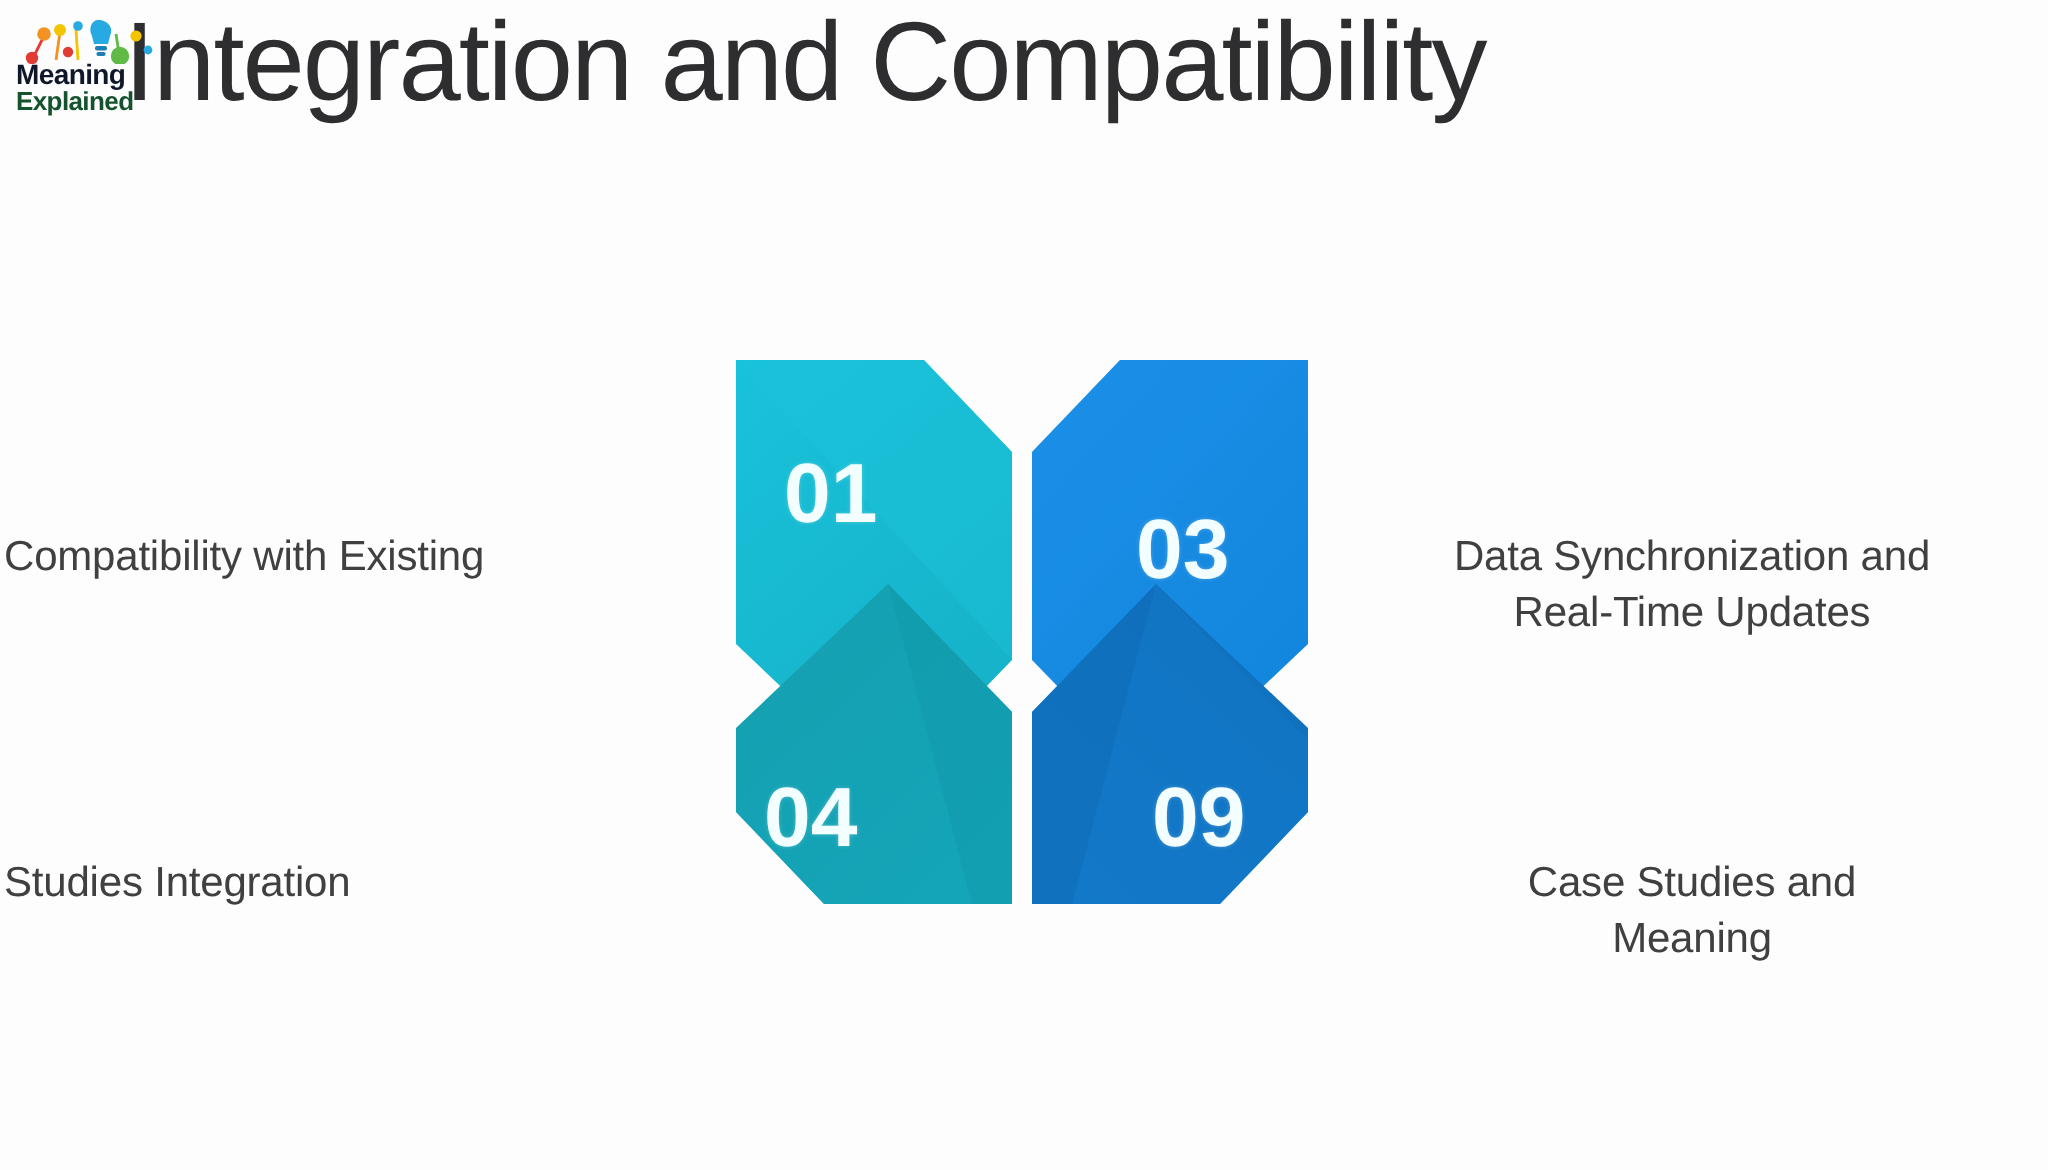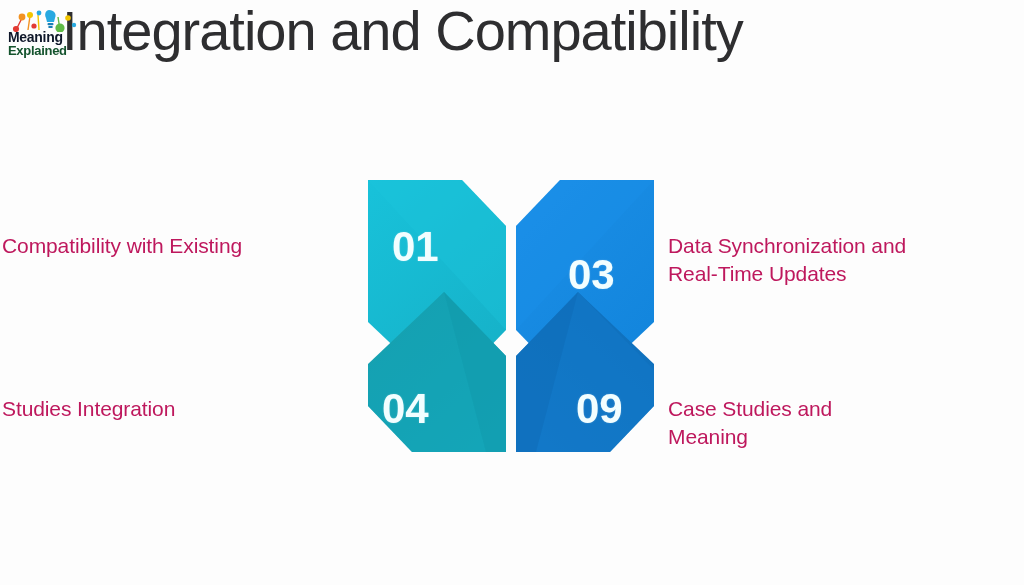--- a/index.html
+++ b/index.html
@@ -100,26 +100,27 @@
   .num-02 { left: 392px; top: 226px; }
   .num-03 { left: 568px; top: 226px; margin-top: 28px; }
   .num-01 { left: 382px; top: 388px; }
   .num-04 { left: 576px; top: 388px; }
 
   
   .label {
     position: absolute;
     font-size: 21px;
     font-weight: 400;
-    color: #be185d;
+    color: #404040;
     line-height: 1.32;
     letter-spacing: -0.1px;
+    margin-top: 33px;
   }
   .label-left  { text-align: left; }
-  .label-right { text-align: left; }
+  .label-right { text-align: center; }
 
   .label-02 { left: 2px;   top: 232px; width: 352px; }
   .label-01 { left: 2px;   top: 395px; width: 352px; }
   .label-03 { left: 668px; top: 232px; width: 356px; }
   .label-04 { left: 668px; top: 395px; width: 356px; }
 
   .label .ln { display: block; white-space: nowrap; }
 </style>
 </head>
 <body>

